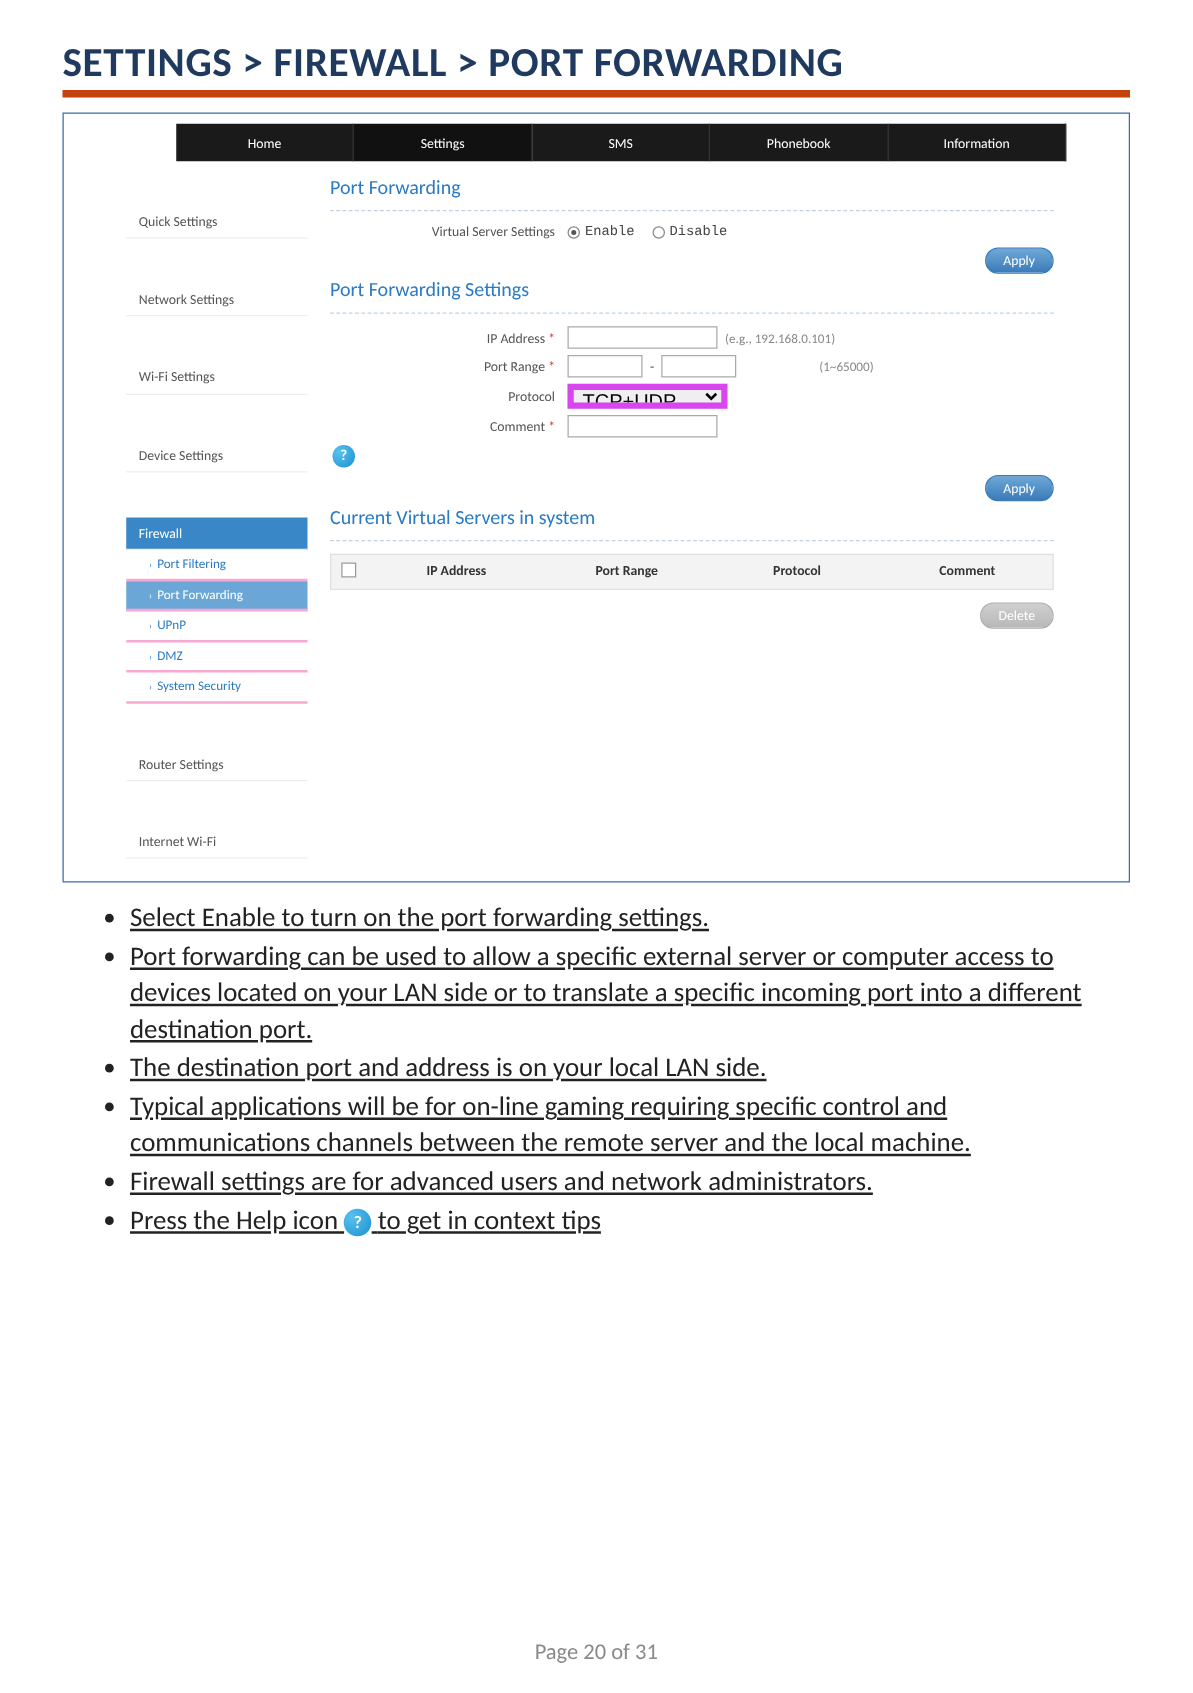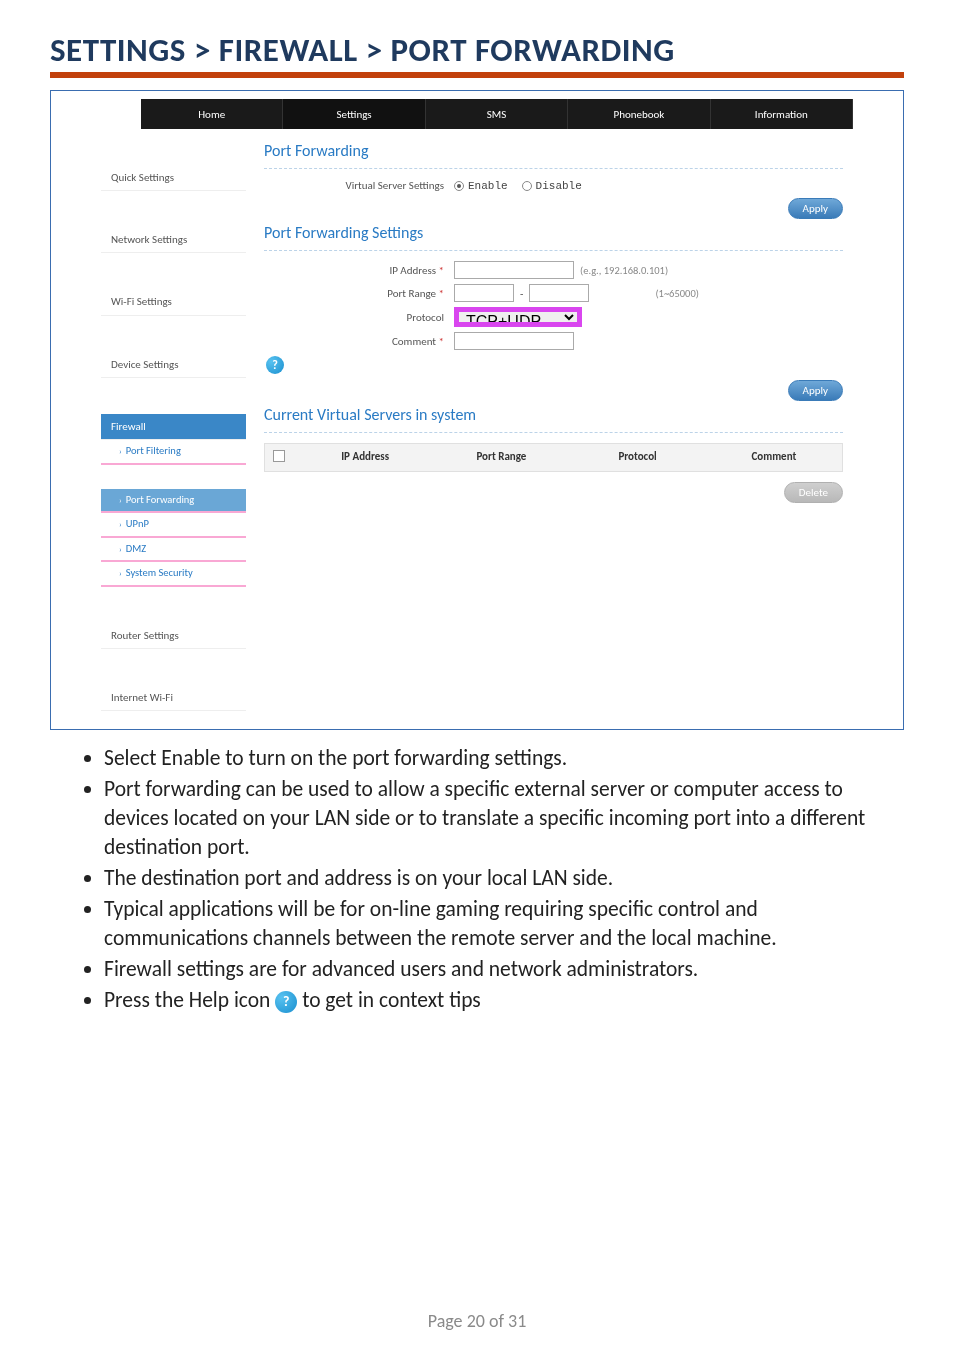--- a/index.html
+++ b/index.html
@@ -57,21 +57,21 @@
   .sidebar .item.selected {
     background: #3a87c7;
     color: #fff;
   }
   .sidebar .sub {
     padding: 5px 10px 5px 18px;
     color: #2a7bc4;
     font-size: 10.5px;
     border-bottom: 2px solid #f9a8d4;
   }
-  .sidebar .sub.sel { background: #6aa7d6; color: #fff; margin-top: 24px; }
+  .sidebar .sub.sel { background: #6aa7d6; color: #fff; }
   .sidebar .sub .arrow { color: inherit; margin-right: 4px; font-size: 8px; }
   .main {
     flex: 1;
     padding: 8px 10px 0 18px;
     font-size: 11px;
     color: #444;
   }
   .section-title {
     color: #2a7bc4;
     font-size: 16px;
@@ -164,20 +164,21 @@
     text-align: center;
   }
   .table-head .cell.chk { flex: 0 0 32px; text-align: left; }
   .chkbox {
     width: 12px; height: 12px; border: 1px solid #999; background: #fff;
     display: inline-block;
   }
   ul.bullets {
     margin: 14px 0 0 0;
     padding-left: 54px;
+    text-decoration: underline;
   }
   ul.bullets li {
     font-size: 21.5px;
     line-height: 1.35;
     color: #222;
     margin-bottom: 2px;
   }
   .page-footer {
     position: fixed;
     bottom: 22px;

